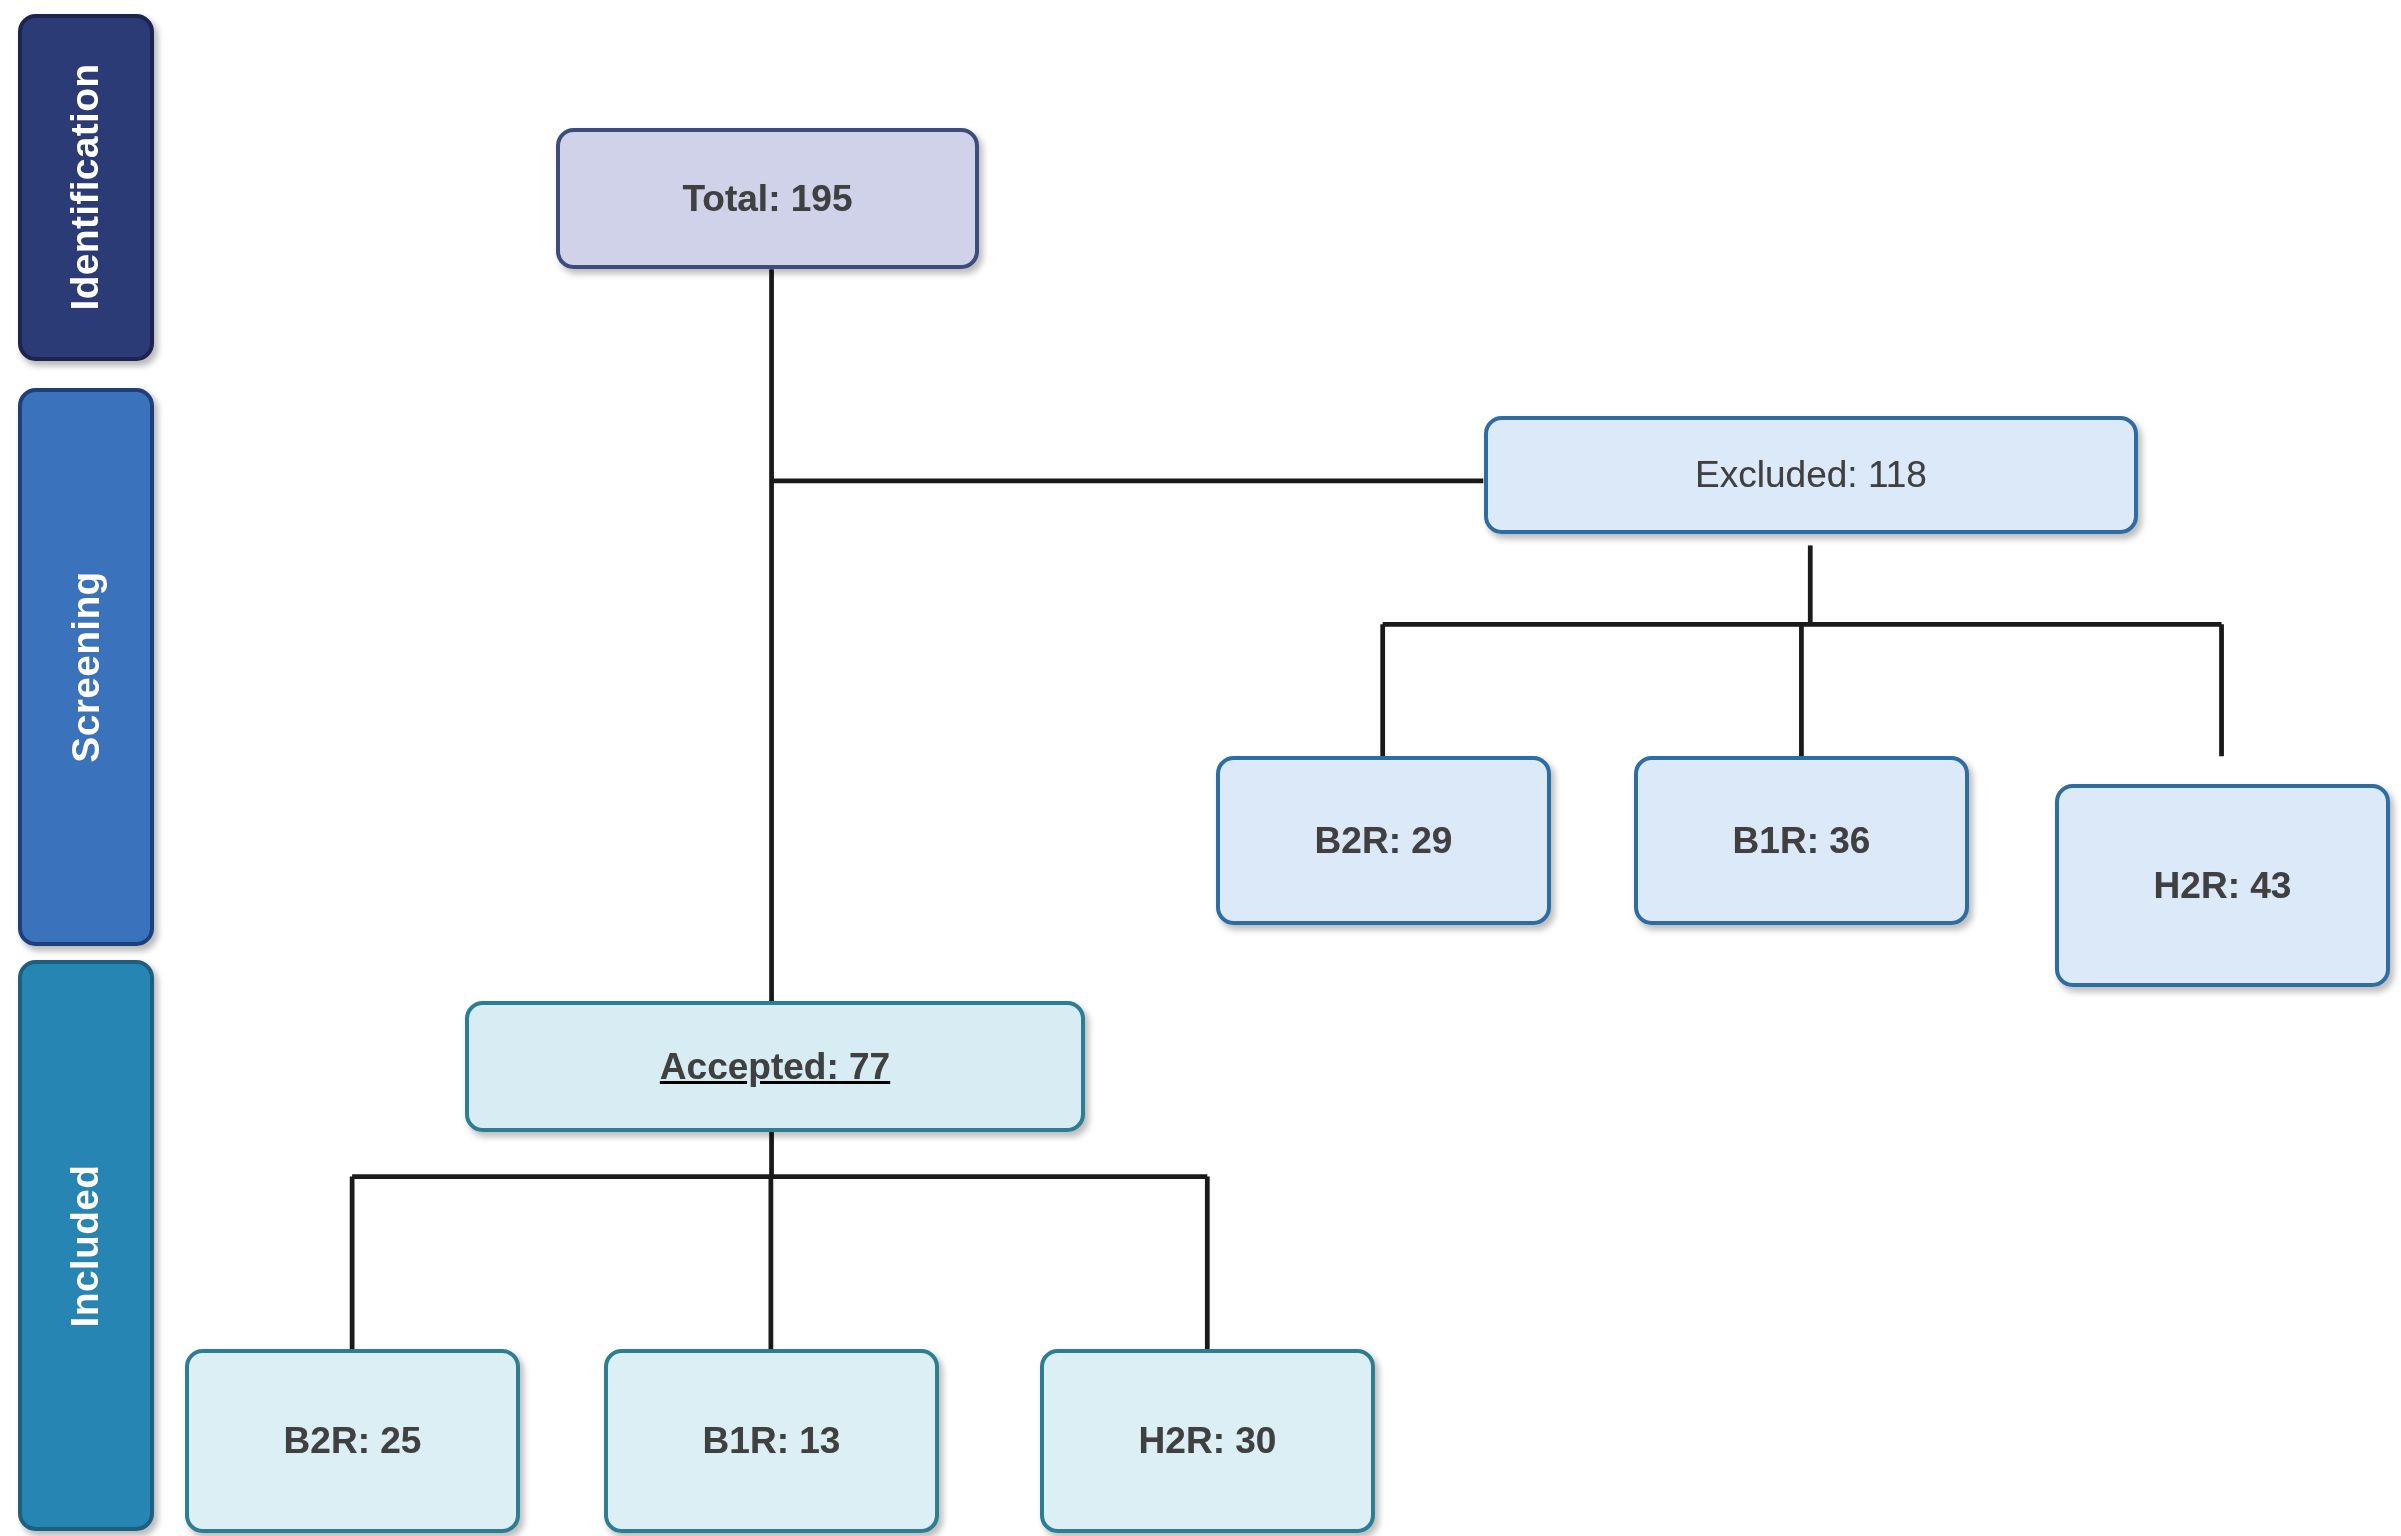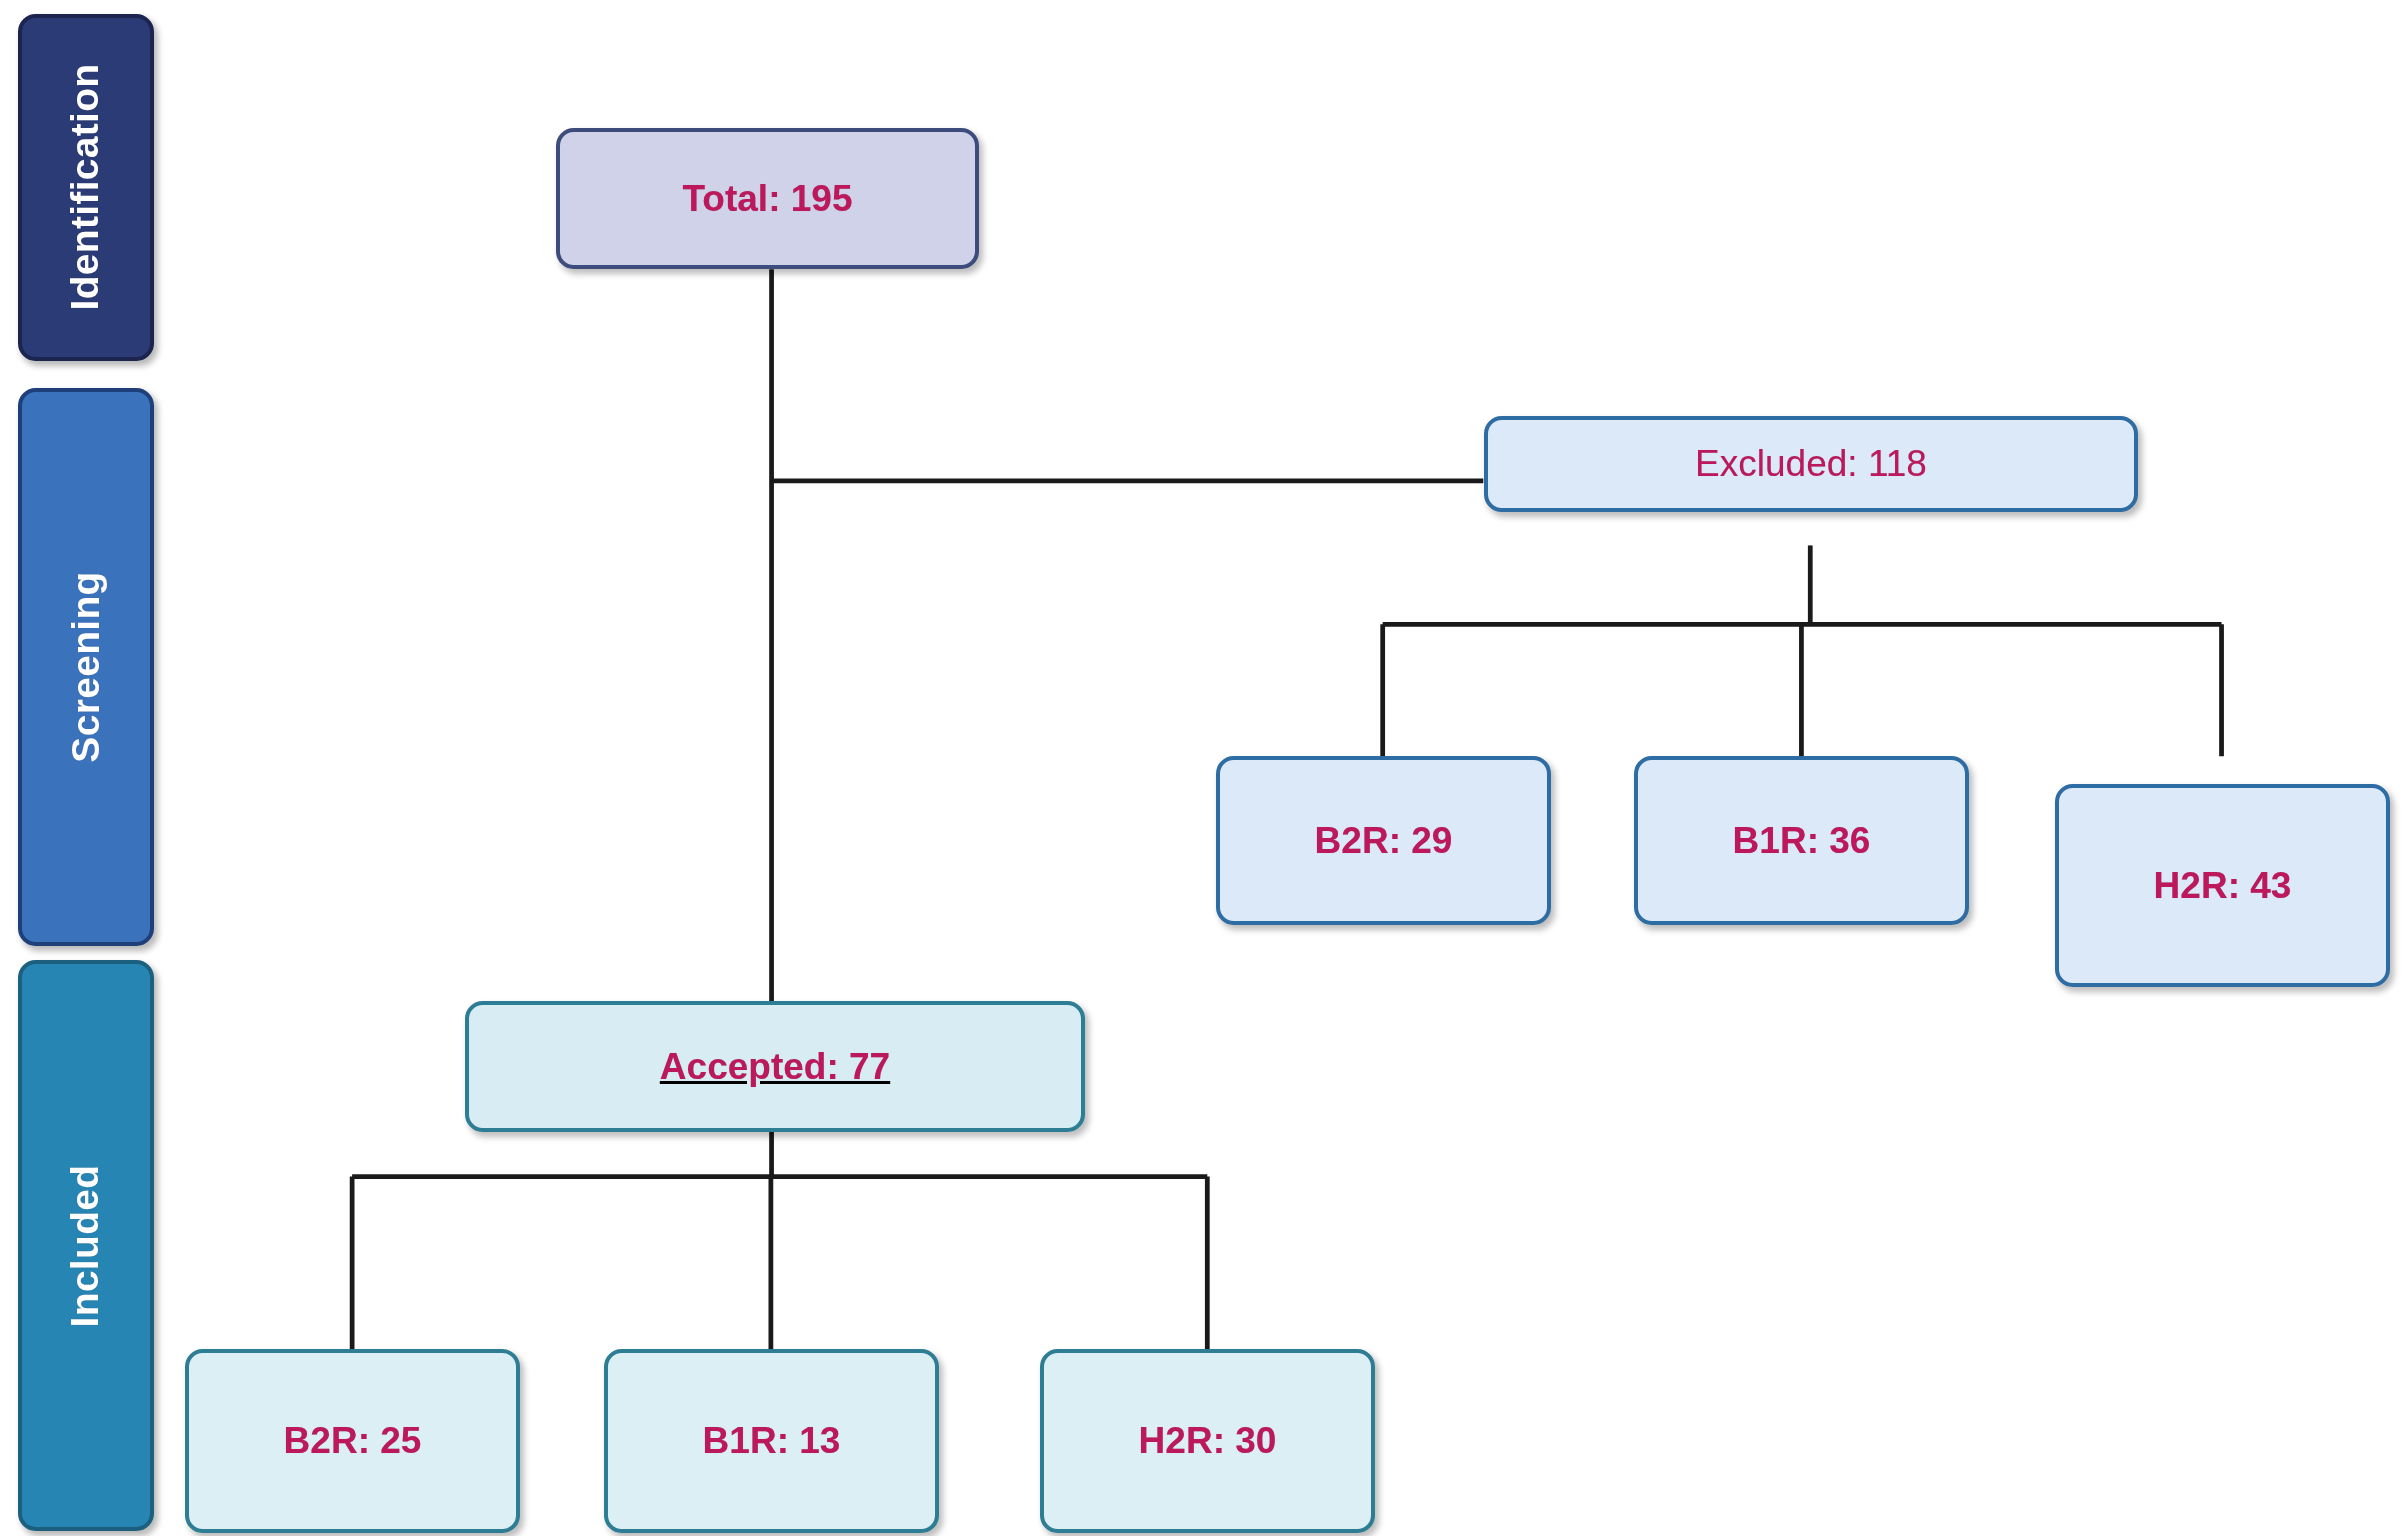--- a/index.html
+++ b/index.html
@@ -52,21 +52,21 @@
     box-sizing: border-box;
     border-radius: 17.7px;
     display: flex;
     align-items: center;
     justify-content: center;
     box-shadow: 3.4px 4.8px 6.1px rgba(0,0,0,0.26);
   }
   .node .node-label {
     font-size: 37px;
     font-weight: bold;
-    color: #be185d;
+    color: #404040;
     white-space: nowrap;
     text-align: center;
     text-shadow: 0 0 0.7px rgba(0,0,0,0.25);
   }
   .node.plain .node-label {
     font-weight: normal;
   }
 </style>
 </head>
 <body>
@@ -98,21 +98,21 @@
       </div>
       <div class="stage" style="left: 17.7px; top: 960px; width: 136px; height: 571px; background: rgb(39, 133, 180); border: 4.8px solid rgb(28, 95, 126);">
         <span class="stage-label">Included</span>
       </div>
     </div>
 
   <div id="node-host">
       <div class="node" style="left: 556px; top: 128px; width: 423px; height: 141px; background: rgb(207, 210, 232); border: 4.8px solid rgb(61, 76, 124);">
         <span class="node-label">Total: 195</span>
       </div>
-      <div class="node plain" style="left: 1484px; top: 416px; width: 654px; height: 96px; background: rgb(220, 233, 248); border: 4.8px solid rgb(46, 108, 164);">
+      <div class="node plain" style="left: 1484px; top: 416px; width: 654px; height: 118px; background: rgb(220, 233, 248); border: 4.8px solid rgb(46, 108, 164);">
         <span class="node-label">Excluded: 118</span>
       </div>
       <div class="node" style="left: 1216px; top: 756px; width: 335px; height: 169px; background: rgb(220, 233, 248); border: 4.8px solid rgb(46, 108, 164);">
         <span class="node-label">B2R: 29</span>
       </div>
       <div class="node" style="left: 1634px; top: 756px; width: 335px; height: 169px; background: rgb(220, 233, 248); border: 4.8px solid rgb(46, 108, 164);">
         <span class="node-label">B1R: 36</span>
       </div>
       <div class="node" style="left: 2055px; top: 756px; width: 335px; height: 203px; background: rgb(220, 233, 248); border: 4.8px solid rgb(46, 108, 164); margin-top: 28px;">
         <span class="node-label">H2R: 43</span>

